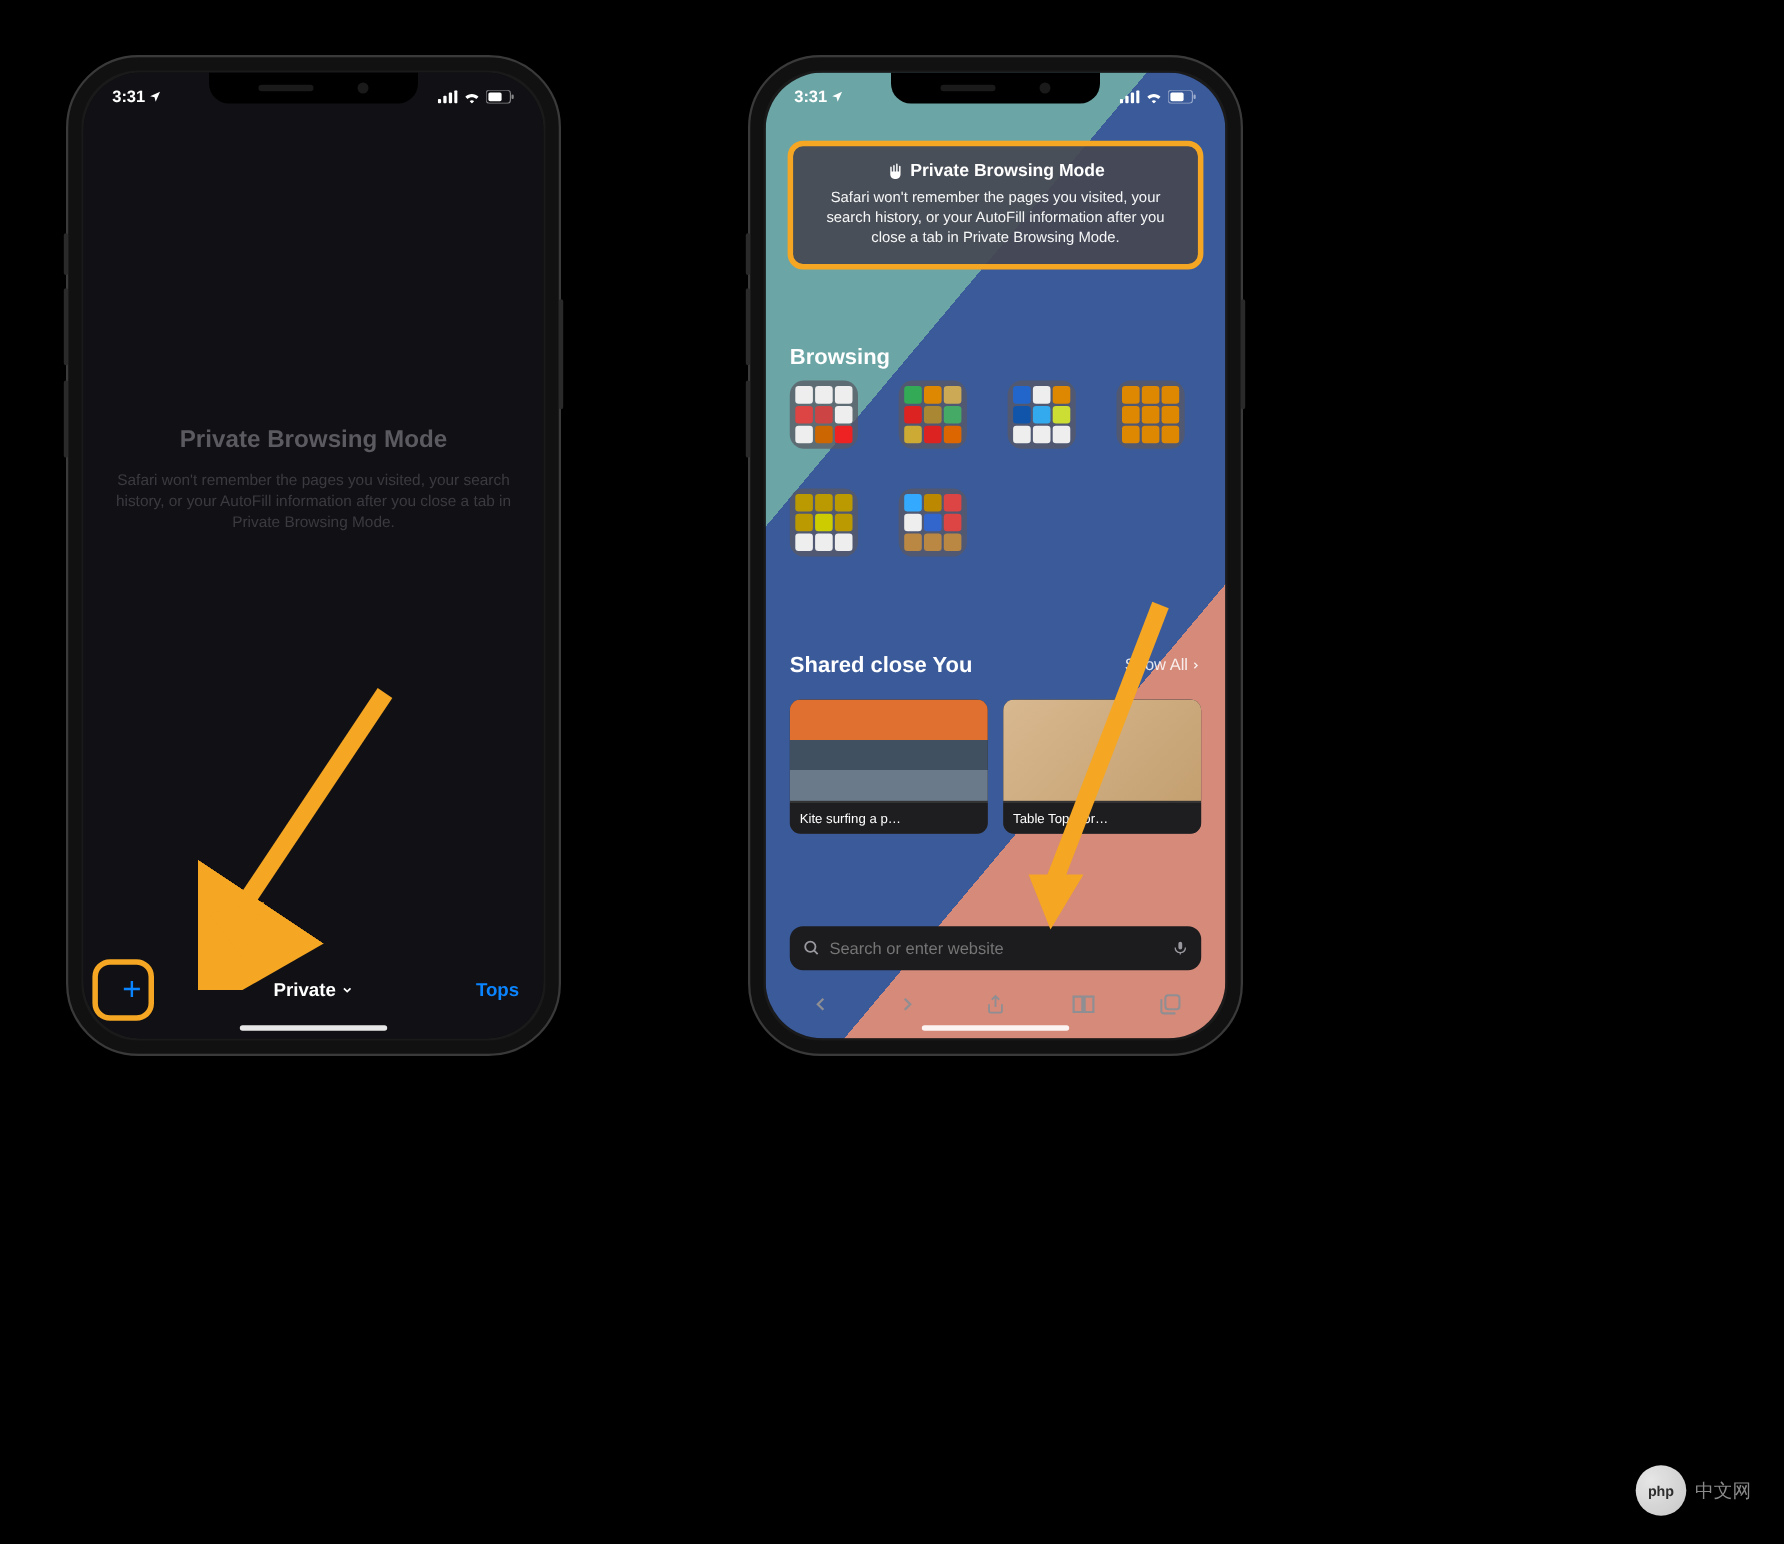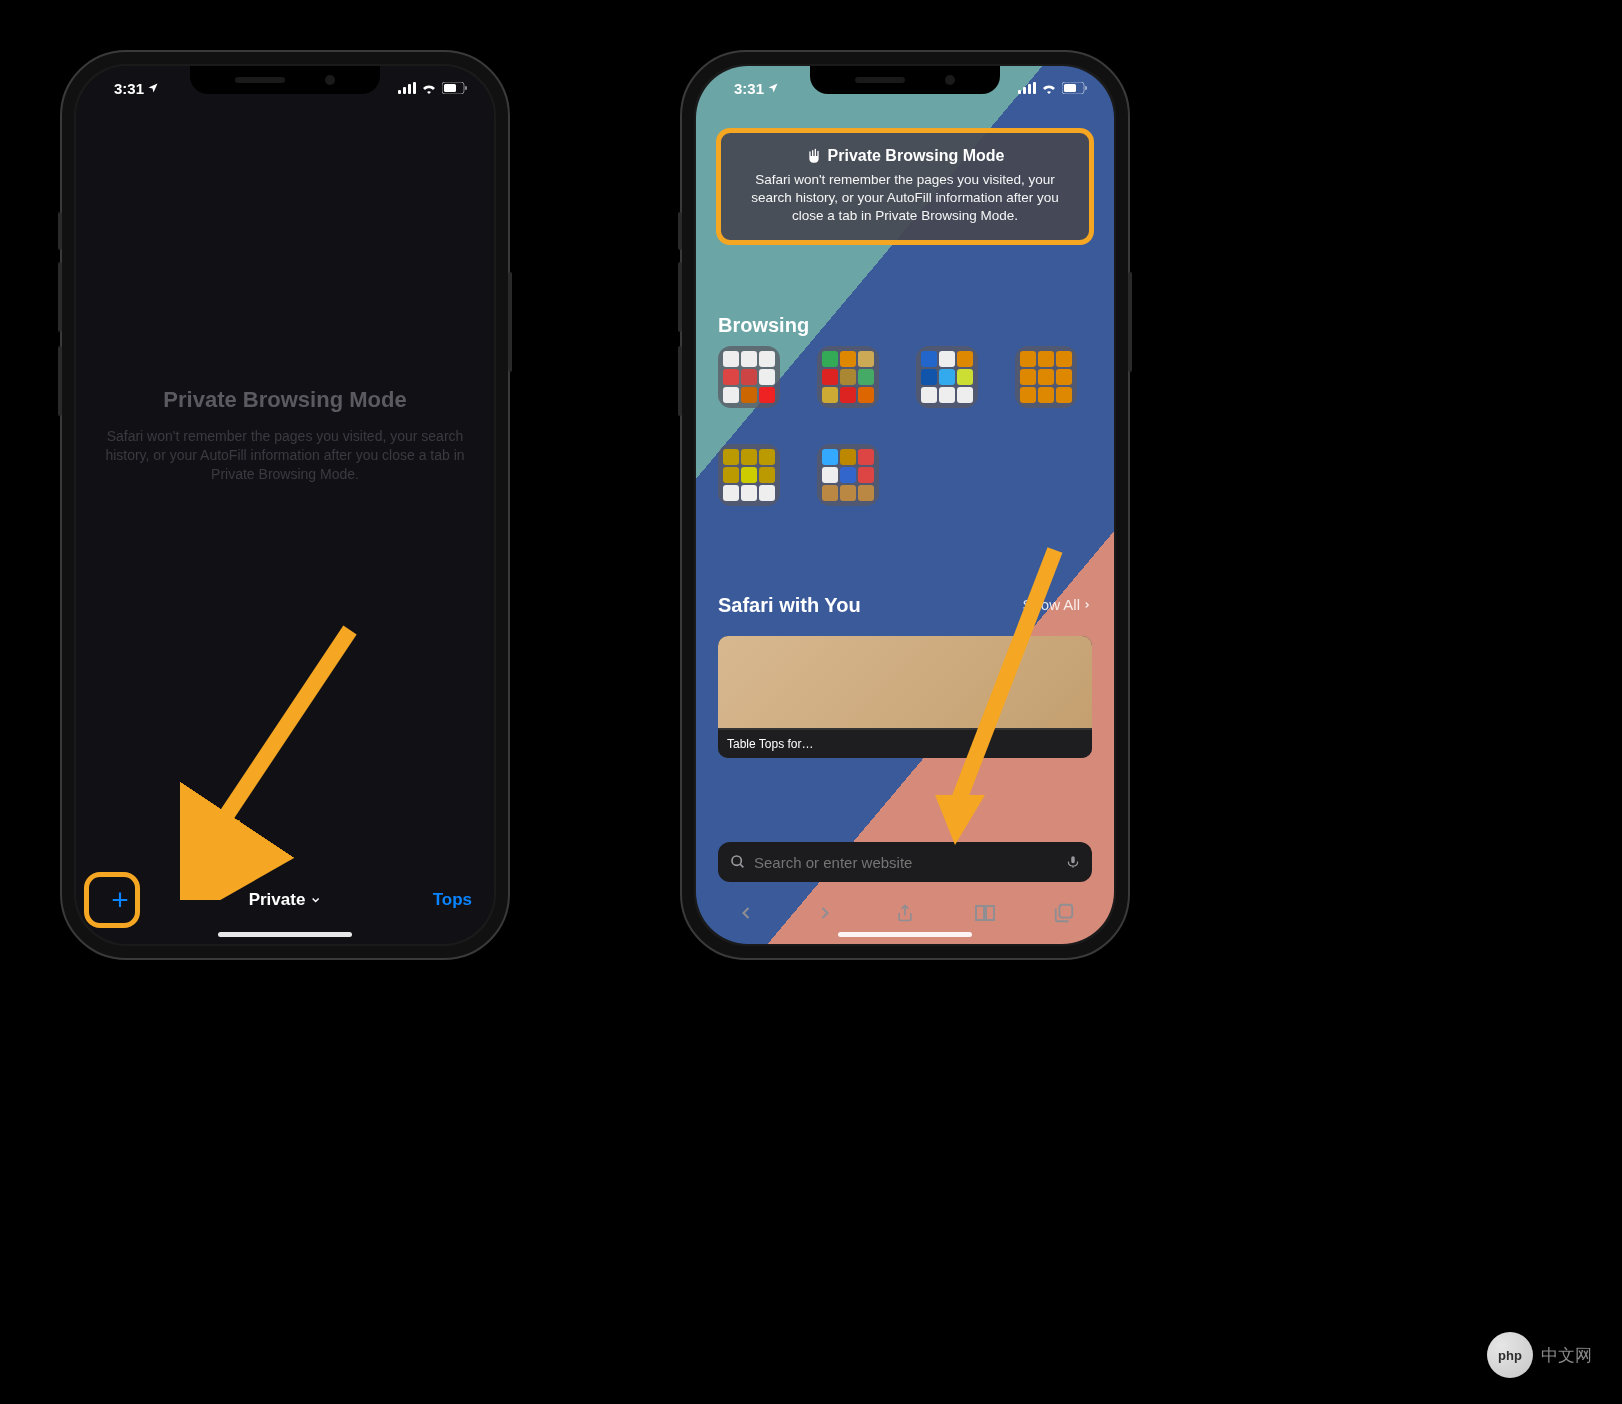--- a/index.html
+++ b/index.html
@@ -43,21 +43,21 @@
     align-items: center;
     justify-content: center;
     gap: 40px;
   }
   .speaker { width: 50px; height: 6px; background: #1a1a1a; border-radius: 3px; }
   .camera { width: 10px; height: 10px; background: #1a1a1a; border-radius: 50%; }
 
   .status-bar {
     position: absolute;
     top: 0;
-    left: 12px;
+    left: 0;
     right: 0;
     height: 44px;
     display: flex;
     justify-content: space-between;
     align-items: center;
     padding: 0 26px;
     color: #fff;
     font-size: 15px;
     font-weight: 600;
     z-index: 40;
@@ -493,29 +493,33 @@
           <div class="mini" style="background: rgb(221, 68, 68);"></div>
           <div class="mini" style="background: rgb(238, 238, 238);"></div>
           <div class="mini" style="background: rgb(51, 102, 204);"></div>
           <div class="mini" style="background: rgb(221, 68, 68);"></div>
           <div class="mini" style="background: rgb(187, 136, 68);"></div>
           <div class="mini" style="background: rgb(187, 136, 68);"></div>
           <div class="mini" style="background: rgb(187, 136, 68);"></div>
         </div>
       </div>
 
-    <div class="section-header" style="top:528px;">Safari with You</div>
+    <div class="section-header" style="top:528px;">Shared close You</div>
     <div class="section-action" style="top:530px;">
       <span>Show All</span>
       <svg width="10" height="12" viewBox="0 0 24 24" fill="none" stroke="#fff" stroke-width="3">
           <path d="M9 6l6 6-6 6"></path>
         </svg>
     </div>
 
     <div class="shared-row" id="shared-row">
+        <div class="shared-item">
+          <div class="img" style="background: linear-gradient(rgb(224, 112, 48) 40%, rgb(64, 80, 96) 40%, rgb(64, 80, 96) 70%, rgb(106, 122, 138) 70%);"></div>
+          <div class="caption">Kite surfing a p…</div>
+        </div>
         <div class="shared-item">
           <div class="img" style="background: linear-gradient(135deg, rgb(216, 184, 144), rgb(196, 160, 112));"></div>
           <div class="caption">Table Tops for…</div>
         </div>
       </div>
 
     <div class="search-bar">
       <svg width="16" height="16" viewBox="0 0 24 24" fill="none" stroke="#98989e" stroke-width="2.5">
           <circle cx="10" cy="10" r="7"></circle>
           <line x1="20" y1="20" x2="15" y2="15"></line>

